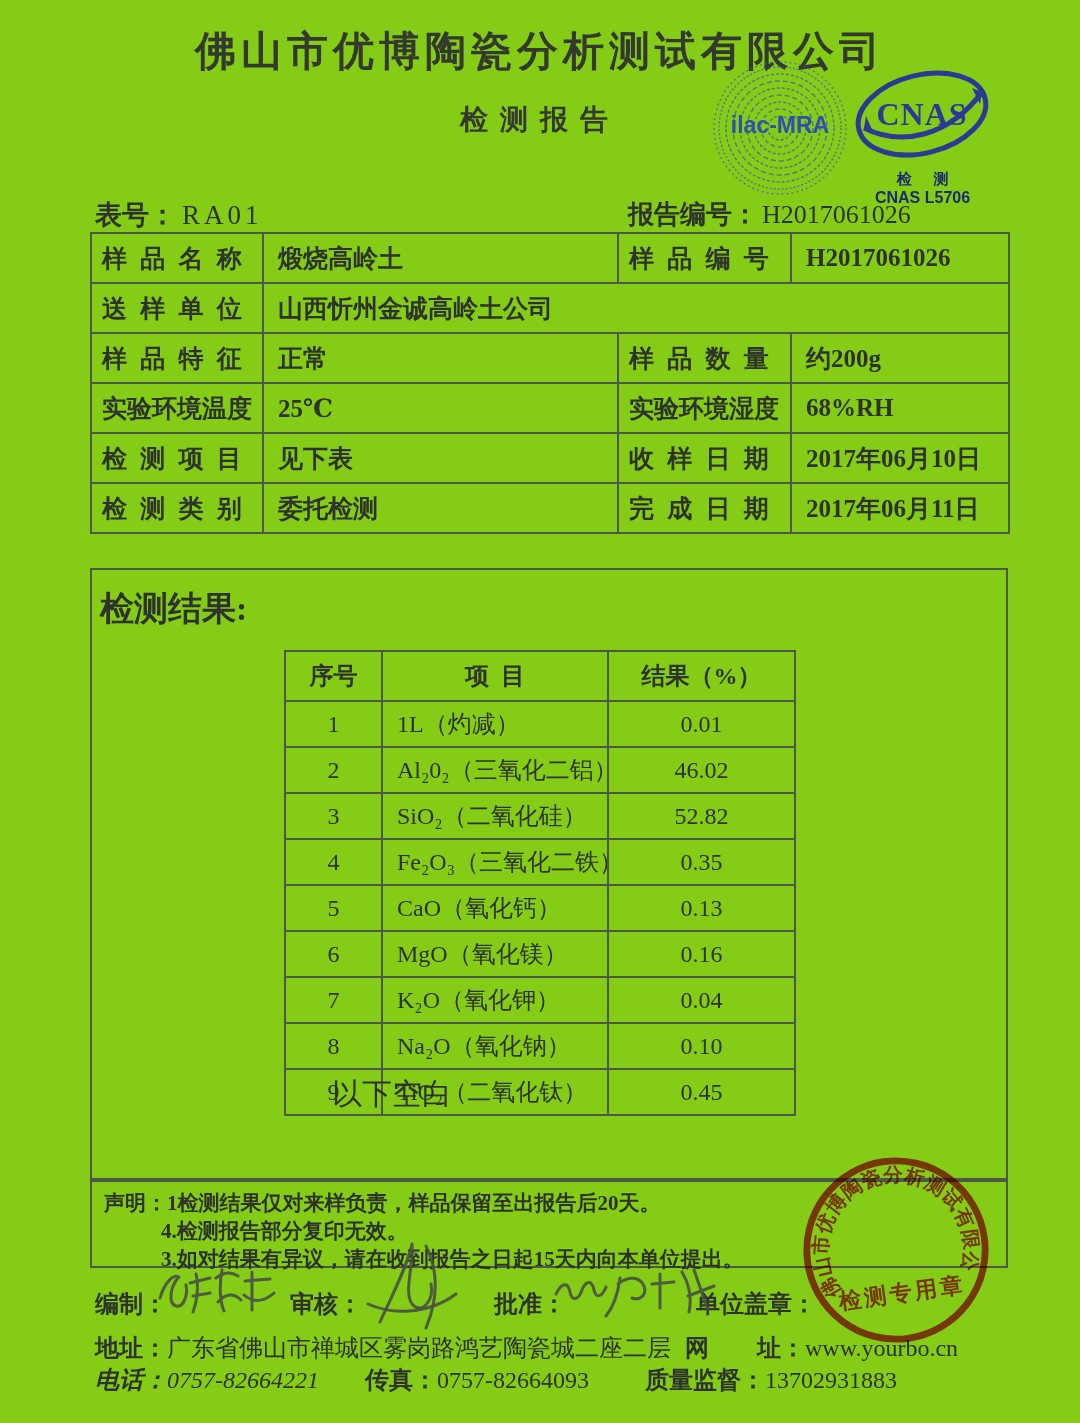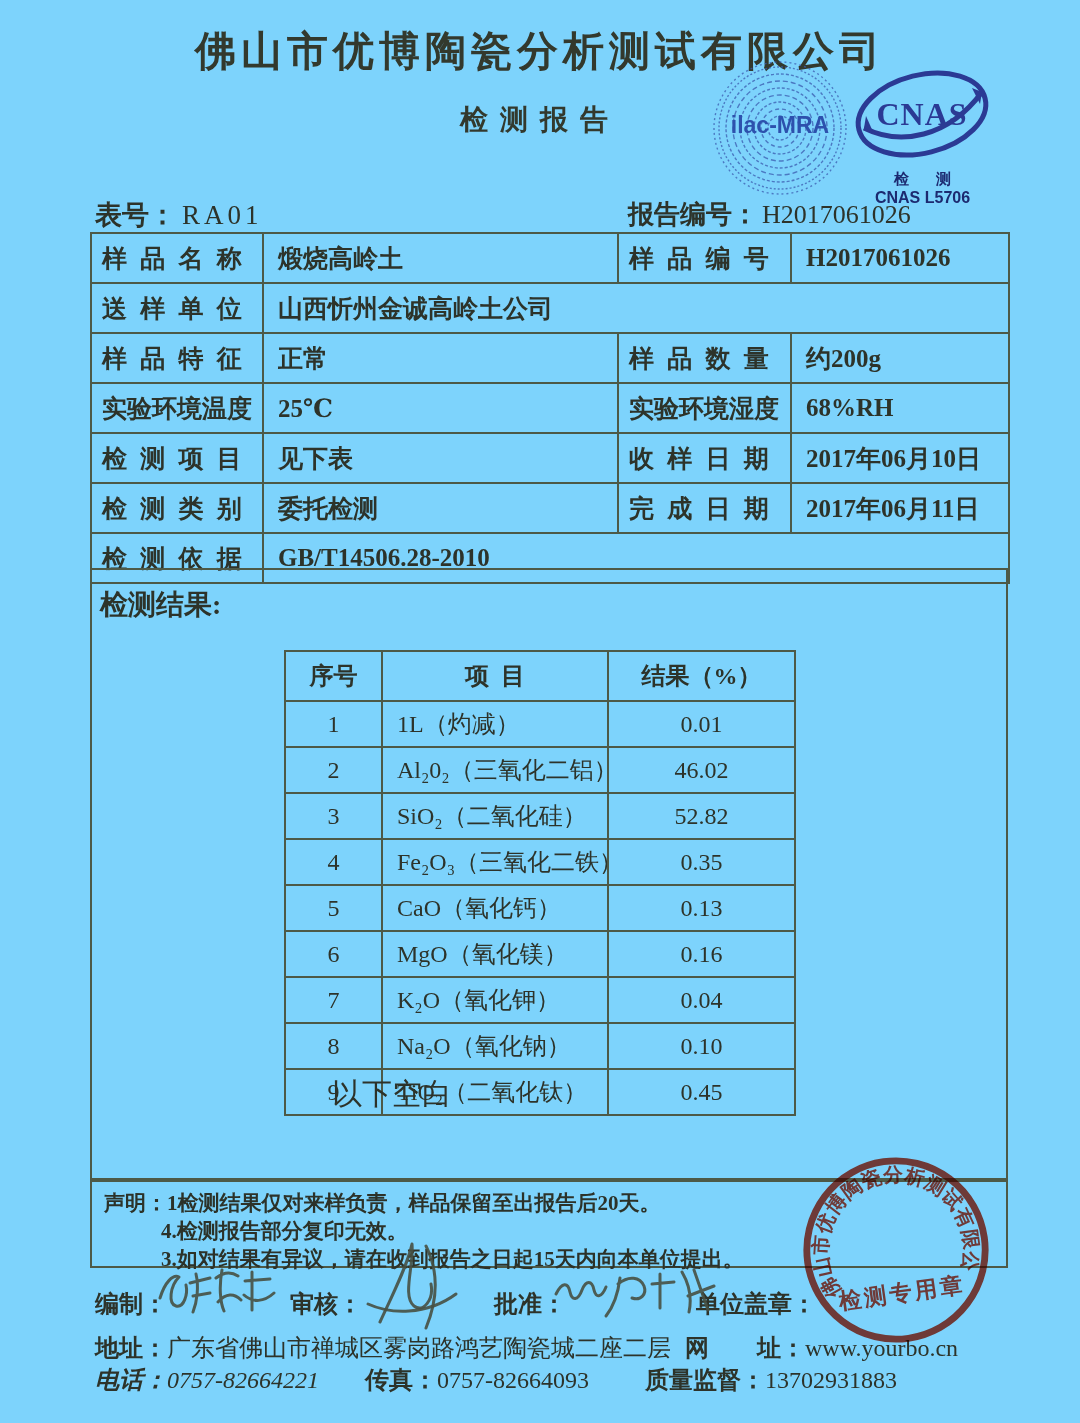--- a/index.html
+++ b/index.html
@@ -1,52 +1,52 @@
 <!DOCTYPE html>
 <html><head>
 <meta charset="utf-8">
 <style>
   html,body{margin:0;padding:0;}
   .page{
     position:relative; width:1080px; height:1423px;
-    background:#7dd3fc; overflow:hidden;
+    background:#84cc16; overflow:hidden;
     font-family:"Liberation Serif","DejaVu Serif",serif;
     color:#2d332a;
   }
   
   .company{position:absolute;top:24px;left:0;right:0;text-align:center;
     font-size:41px;font-weight:bold;letter-spacing:5px;color:#33392d;}
   .doc-title{position:absolute;top:101px;left:0;right:0;text-align:center;
     font-size:28px;font-weight:bold;letter-spacing:12px;color:#33392d;}
   .meta-form{position:absolute;left:95px;top:197px;font-size:27px;font-weight:bold;}
   .meta-form .v{letter-spacing:4px;font-weight:normal;padding-left:6px;}
   .meta-report{position:absolute;left:628px;top:197px;font-size:26px;font-weight:bold;}
   .meta-report .v{font-weight:normal;padding-left:4px;}
   
   .logo-ilac{position:absolute;left:712px;top:60px;width:136px;height:136px;}
   .ilac-word{position:absolute;left:0;top:52px;width:136px;text-align:center;
     font-family:"Liberation Sans","DejaVu Sans",sans-serif;
     font-weight:bold;font-size:23px;color:#2d51ad;}
   .logo-cnas{position:absolute;left:850px;top:66px;width:145px;}
   .cnas-caption{margin-top:4px;text-align:center;font-weight:bold;font-size:15px;
     letter-spacing:9px;padding-left:9px;color:#1c2a70;
-    font-family:Liberation Mono, monospace;}
+    font-family:Liberation Serif, serif;}
   .cnas-code{text-align:center;font-weight:bold;font-size:16px;color:#1c2a70;
     font-family:"Liberation Sans","DejaVu Sans",sans-serif;}
   
   table{border-collapse:collapse;table-layout:fixed;}
   .info-table{position:absolute;left:90px;top:232px;width:918px;}
   .info-table td{border:2px solid #4d5947;height:48px;font-size:25px;
     padding:0 10px;white-space:pre;overflow:hidden;}
   .info-table td.lbl{font-weight:bold;word-spacing:7px;}
   .info-table td.val{padding-left:14px;font-weight:bold;}
   
   .results-box{position:absolute;left:90px;top:568px;width:918px;height:612px;
     border:2px solid #4d5947;box-sizing:border-box;}
-  .results-label{position:absolute;left:8px;top:16px;font-size:28px;font-weight:bold;}
+  .results-label{position:absolute;left:8px;top:16px;font-size:34px;font-weight:bold;}
   .results-table{position:absolute;left:192px;top:80px;width:510px;}
   .results-table td{border:2px solid #4d5947;height:42px;font-size:24px;
     text-align:center;white-space:pre;overflow:hidden;}
   .results-table tr.rh td{height:46px;font-weight:bold;}
   .results-table td.item{text-align:left;padding-left:14px;}
   .end-note{position:absolute;left:240px;top:504px;font-size:30px;}
   
   .statement-box{position:absolute;left:90px;top:1180px;width:918px;height:88px;
     border:2px solid #4d5947;box-sizing:border-box;padding:7px 0 0 12px;
     font-size:21px;font-weight:bold;line-height:28px;color:#2c3229;}
@@ -138,24 +138,20 @@
         <td class="val">见下表</td>
         <td class="lbl">收 样 日 期</td>
         <td class="val">2017年06月10日</td>
       </tr>
       <tr>
         <td class="lbl">检 测 类 别</td>
         <td class="val">委托检测</td>
         <td class="lbl">完 成 日 期</td>
         <td class="val">2017年06月11日</td>
       </tr>
-      <tr>
-        <td class="lbl">检 测 依 据</td>
-        <td class="val" colspan="3">GB/T14506.28-2010</td>
-      </tr>
     </tbody>
   </table>
 
   <div class="results-box">
     <div class="results-label">检测结果:</div>
     <table class="results-table">
       <colgroup>
           <col style="width:97px">
           <col style="width:226px">
           <col style="width:187px">

